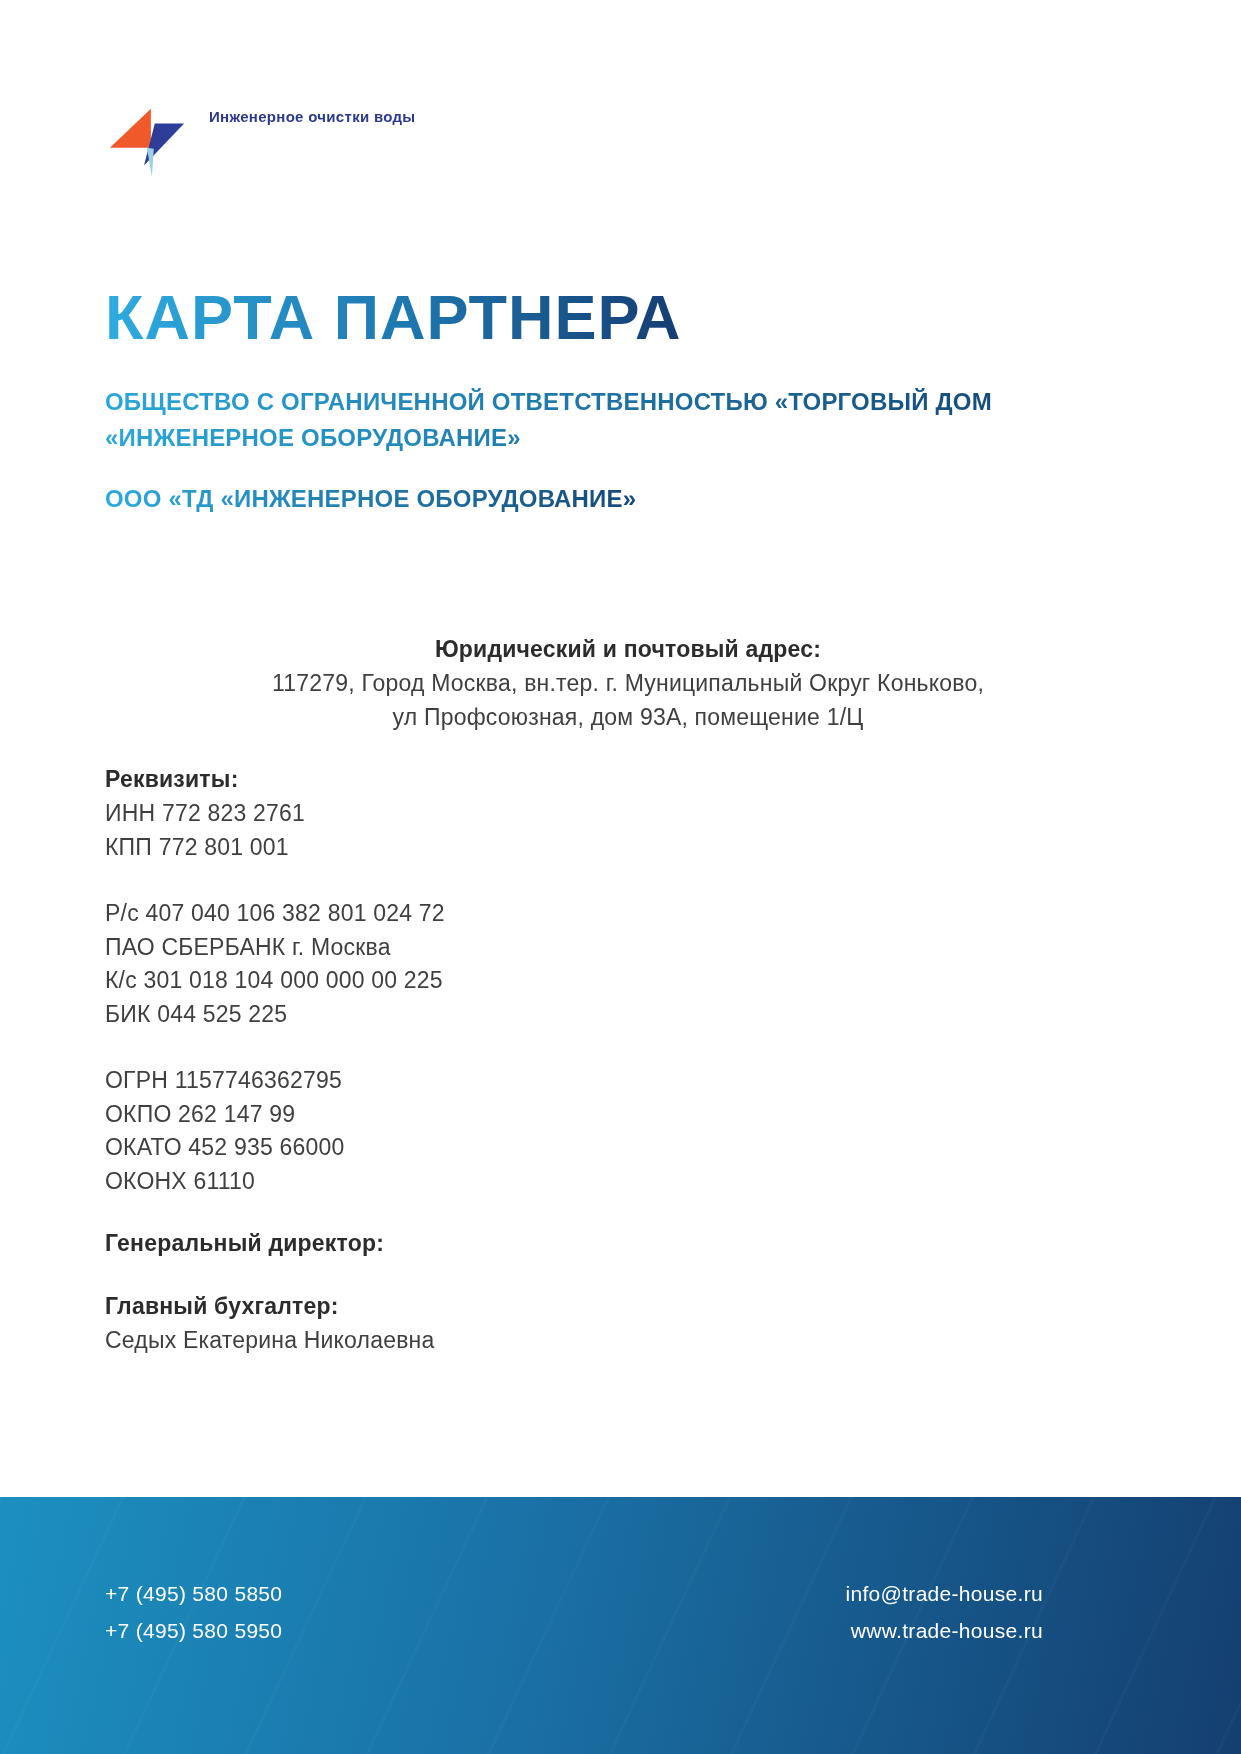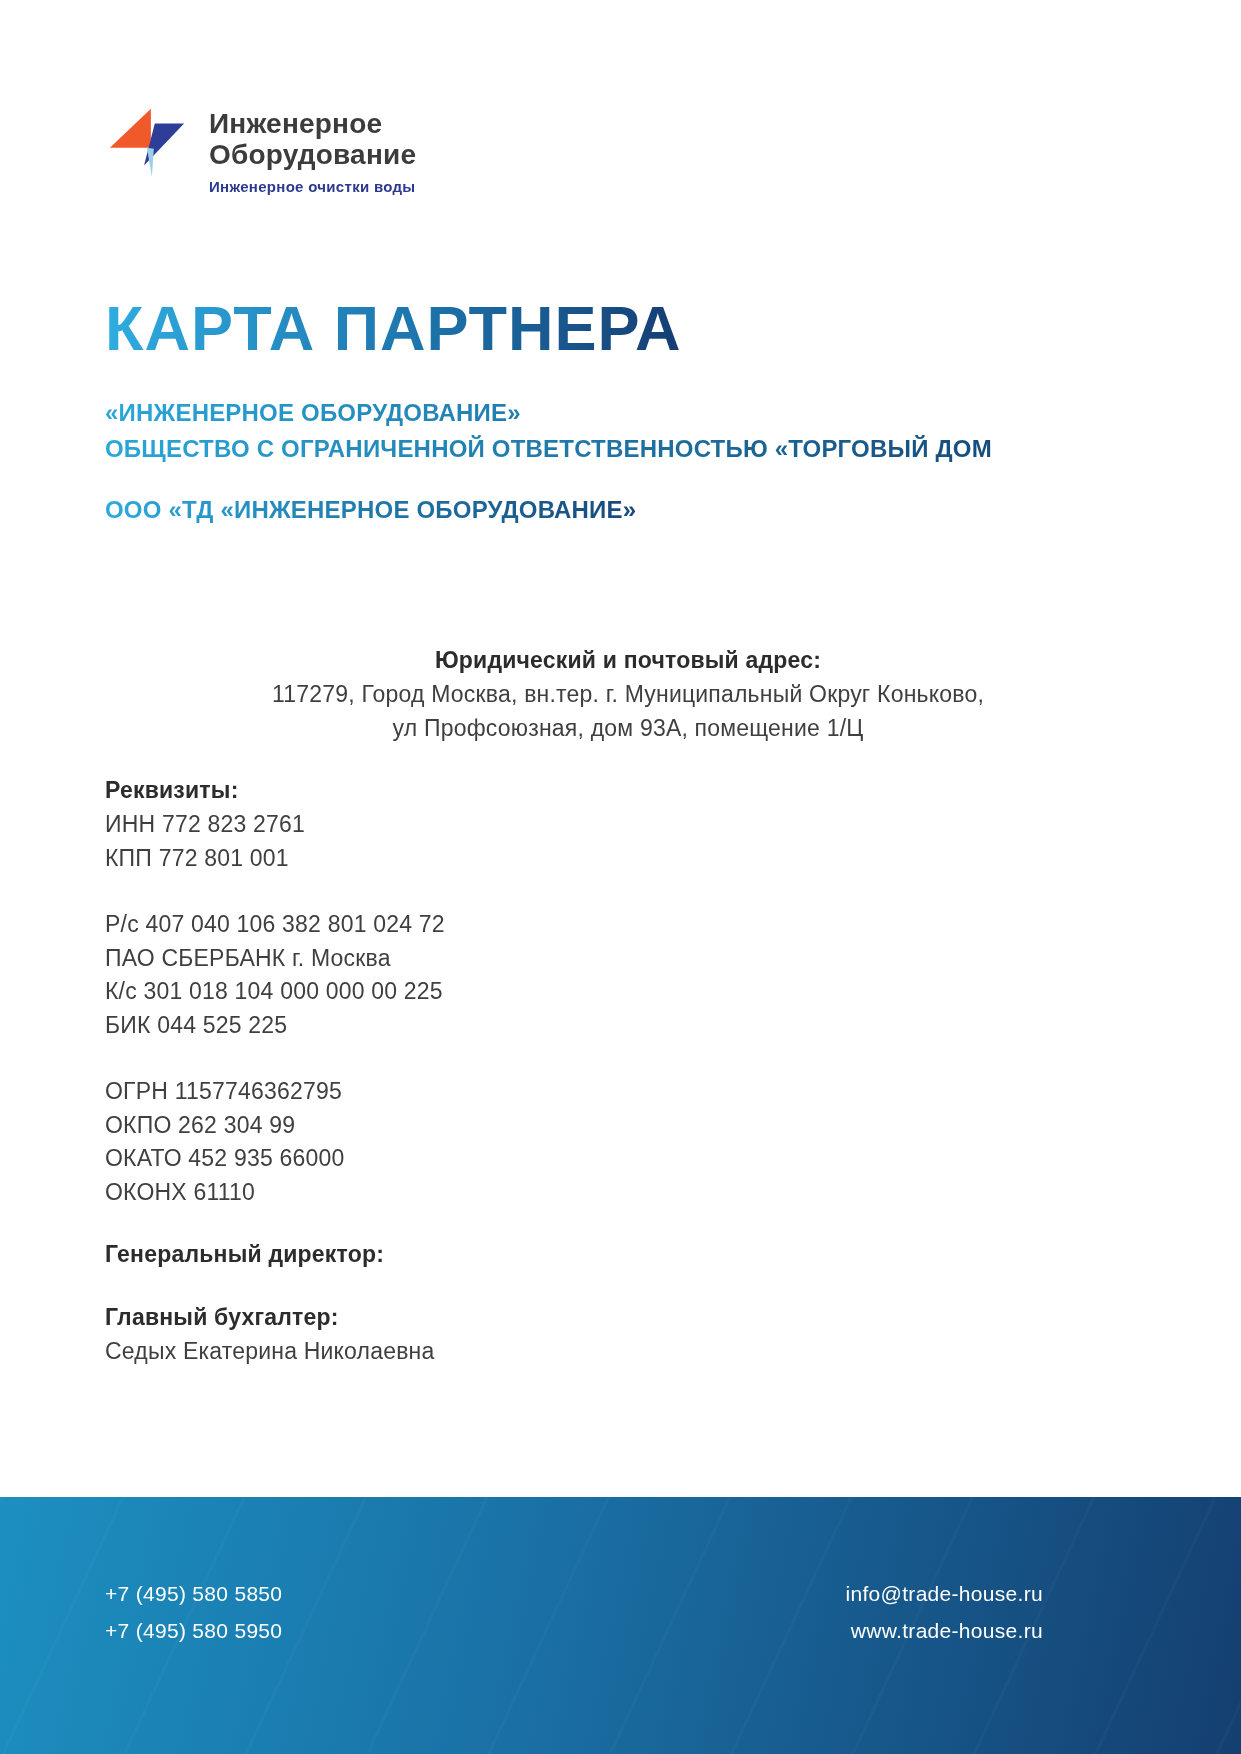--- a/index.html
+++ b/index.html
@@ -92,33 +92,29 @@
 
 <div class="content">
 
   <header class="logo">
     <svg class="logo-mark" viewBox="8 14 84 84" aria-hidden="true">
       <polygon class="tri-orange" points="55,22 13,62 55,62"></polygon>
       <polygon class="tri-blue" points="59,37 89,37 48,80"></polygon>
       <polygon class="tri-light" points="51,62 58,63 56,92"></polygon>
     </svg>
     <div class="logo-text">
-      <div class="logo-name">
-        <span class="line-block" style="display:block">Инженерное</span>
-        <span class="line-block" style="display:block">Оборудование</span>
-      </div>
       <div class="logo-tagline">Инженерное очистки воды</div>
     </div>
   </header>
 
   <h1 class="title grad">КАРТА ПАРТНЕРА</h1>
 
   <div class="company-full grad">
+    <span class="line-block">ОБЩЕСТВО С ОГРАНИЧЕННОЙ ОТВЕТСТВЕННОСТЬЮ «ТОРГОВЫЙ ДОМ</span>
     <span class="line-block">«ИНЖЕНЕРНОЕ ОБОРУДОВАНИЕ»</span>
-    <span class="line-block">ОБЩЕСТВО С ОГРАНИЧЕННОЙ ОТВЕТСТВЕННОСТЬЮ «ТОРГОВЫЙ ДОМ</span>
   </div>
 
   <div class="company-short grad">ООО «ТД «ИНЖЕНЕРНОЕ ОБОРУДОВАНИЕ»</div>
 
   <section class="block first-block">
     <div class="label">Юридический и почтовый адрес:</div>
     <div class="line">117279, Город Москва, вн.тер. г. Муниципальный Округ Коньково,</div>
     <div class="line">ул Профсоюзная, дом 93А, помещение 1/Ц</div>
   </section>
 
@@ -127,21 +123,21 @@
     <div class="line">ИНН 772 823 2761</div>
     <div class="line">КПП 772 801 001</div>
     <div class="group">
       <div class="line">Р/с 407 040 106 382 801 024 72</div>
       <div class="line">ПАО СБЕРБАНК г. Москва</div>
       <div class="line">К/с 301 018 104 000 000 00 225</div>
       <div class="line">БИК 044 525 225</div>
     </div>
     <div class="group">
       <div class="line">ОГРН 1157746362795</div>
-      <div class="line">ОКПО 262 304 99</div>
+      <div class="line">ОКПО 262 147 99</div>
       <div class="line">ОКАТО 452 935 66000</div>
       <div class="line">ОКОНХ 61110</div>
     </div>
   </section>
 
   <section class="block">
     <div class="label">Генеральный директор:</div>
   </section>
 
   <section class="block">

